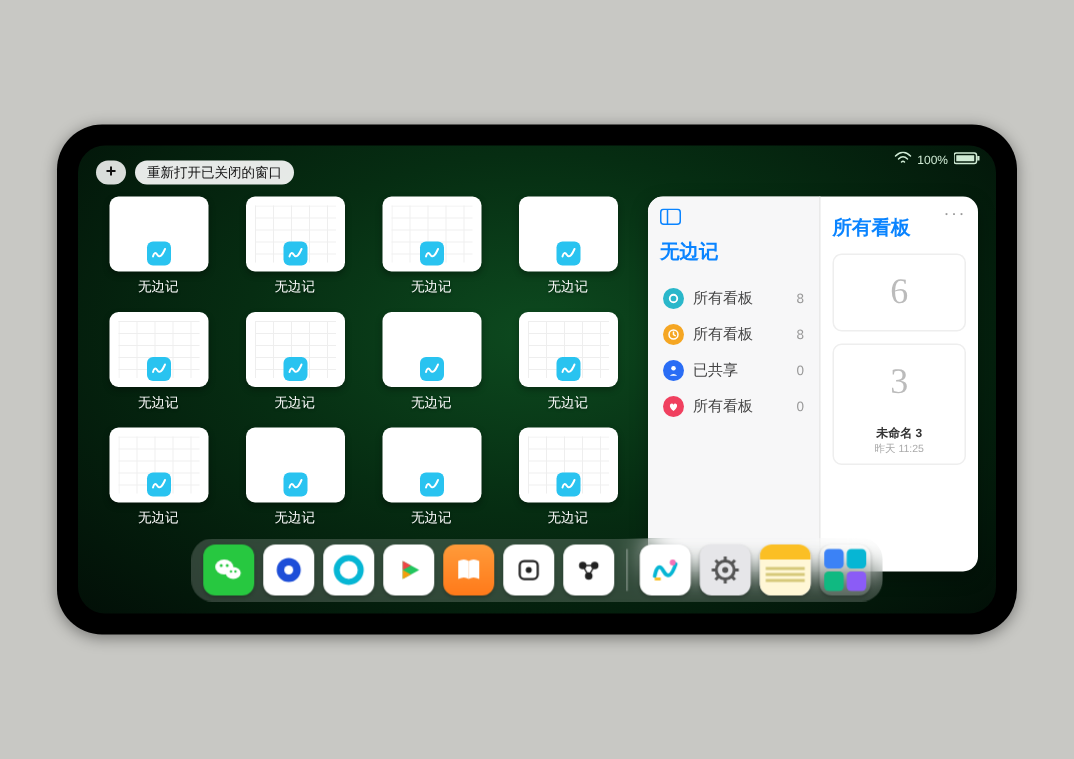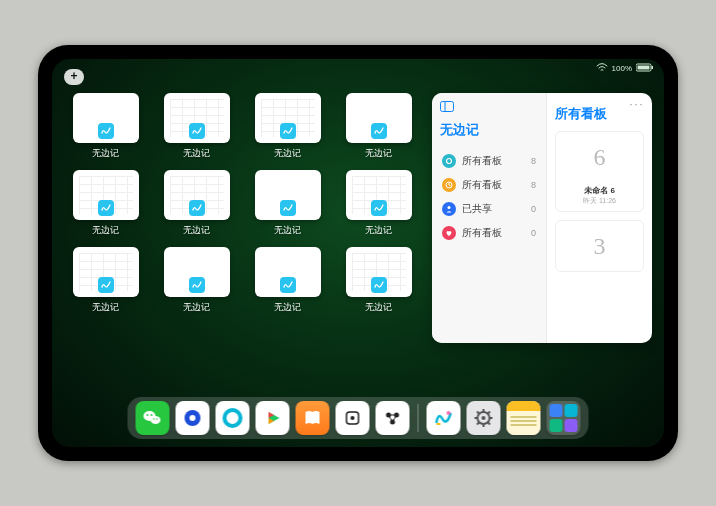--- a/index.html
+++ b/index.html
@@ -7,21 +7,21 @@
     width: 716px;
     height: 506px;
     background: #c8c8c4;
     font-family: -apple-system, "PingFang SC", sans-serif;
     display: flex;
     align-items: center;
     justify-content: center;
   }
   .ipad {
     width: 640px;
-    height: 416px;
+    height: 340px;
     background: #000;
     border-radius: 30px;
     padding: 14px;
     box-shadow: 0 2px 10px rgba(0,0,0,.4);
     position: relative;
   }
   .screen {
     width: 100%;
     height: 100%;
     border-radius: 18px;
@@ -259,20 +259,21 @@
         <svg width="18" height="9" viewBox="0 0 18 9">
             <rect x="0" y="1" width="15" height="7" rx="1.5" fill="none" stroke="#cfead4"></rect>
             <rect x="1.5" y="2.5" width="12" height="4" fill="#cfead4"></rect>
             <rect x="15.5" y="3" width="1.5" height="3" fill="#cfead4"></rect>
           </svg>
       </span>
     </div>
 
     <div class="top-controls">
       <div class="plus-pill">+</div>
+      <div class="reopen-pill">重新打开已关闭的窗口</div>
     </div>
 
     <div class="content">
       <div class="grid-area" id="grid">
           <div class="win">
             <div class="thumb blank">
               <div class="badge">
                 <svg viewBox="0 0 10 10">
                   <path d="M1 7 Q2 3 4 6 Q6 9 9 2" stroke="#fff" stroke-width="1.3" fill="none" stroke-linecap="round"></path>
                 </svg>
@@ -449,27 +450,27 @@
                 <span class="pi-count">0</span>
               </div>
             </div>
         </div>
         <div class="panel-right">
           <div class="more">···</div>
           <div class="rtitle">所有看板</div>
           <div id="boards">
               <div class="board">
                 <div class="board-canvas">6</div>
-                <div class="board-meta">
-                  <div class="board-name">未命名 6</div>
-                  <div class="board-date">昨天 11:26</div>
-                </div>
               </div>
               <div class="board">
                 <div class="board-canvas">3</div>
+                <div class="board-meta">
+                  <div class="board-name">未命名 3</div>
+                  <div class="board-date">昨天 11:25</div>
+                </div>
               </div>
             </div>
         </div>
       </div>
     </div>
 
     <div class="dock" id="dock">
         <div class="dock-icon" style="background: rgb(39, 200, 64);">
           <svg width="22" height="22" viewBox="0 0 22 22">
             <ellipse cx="8" cy="9" rx="6" ry="5" fill="#fff"></ellipse>

